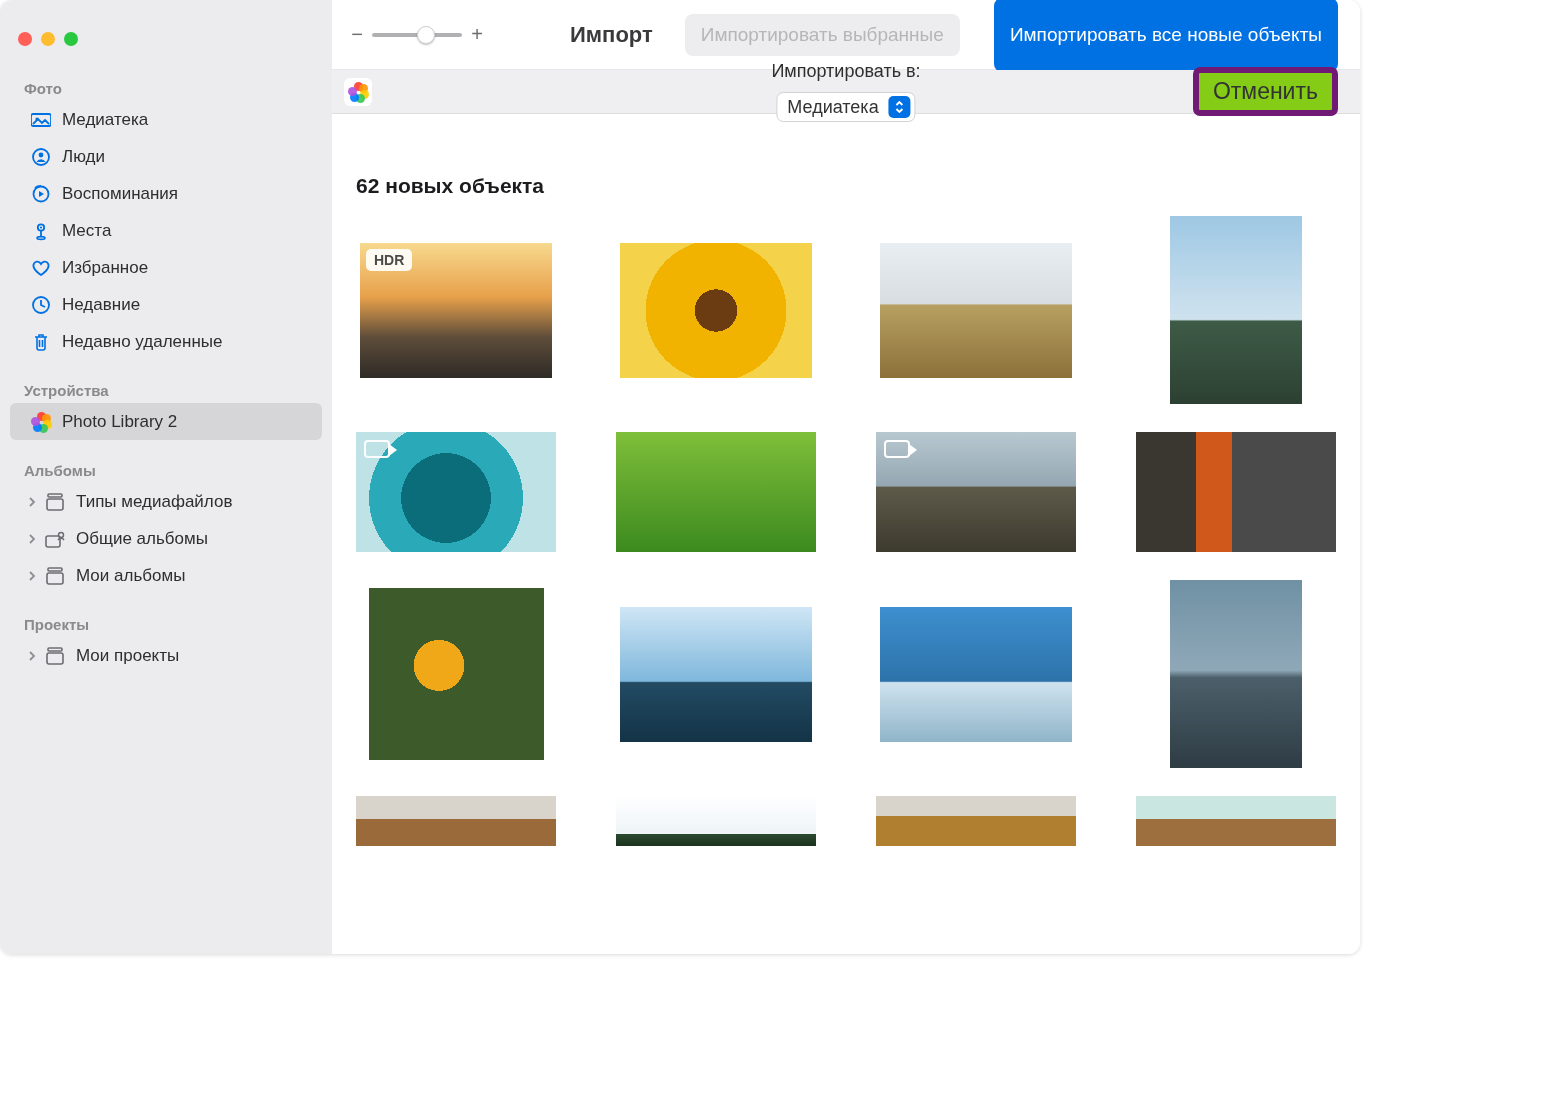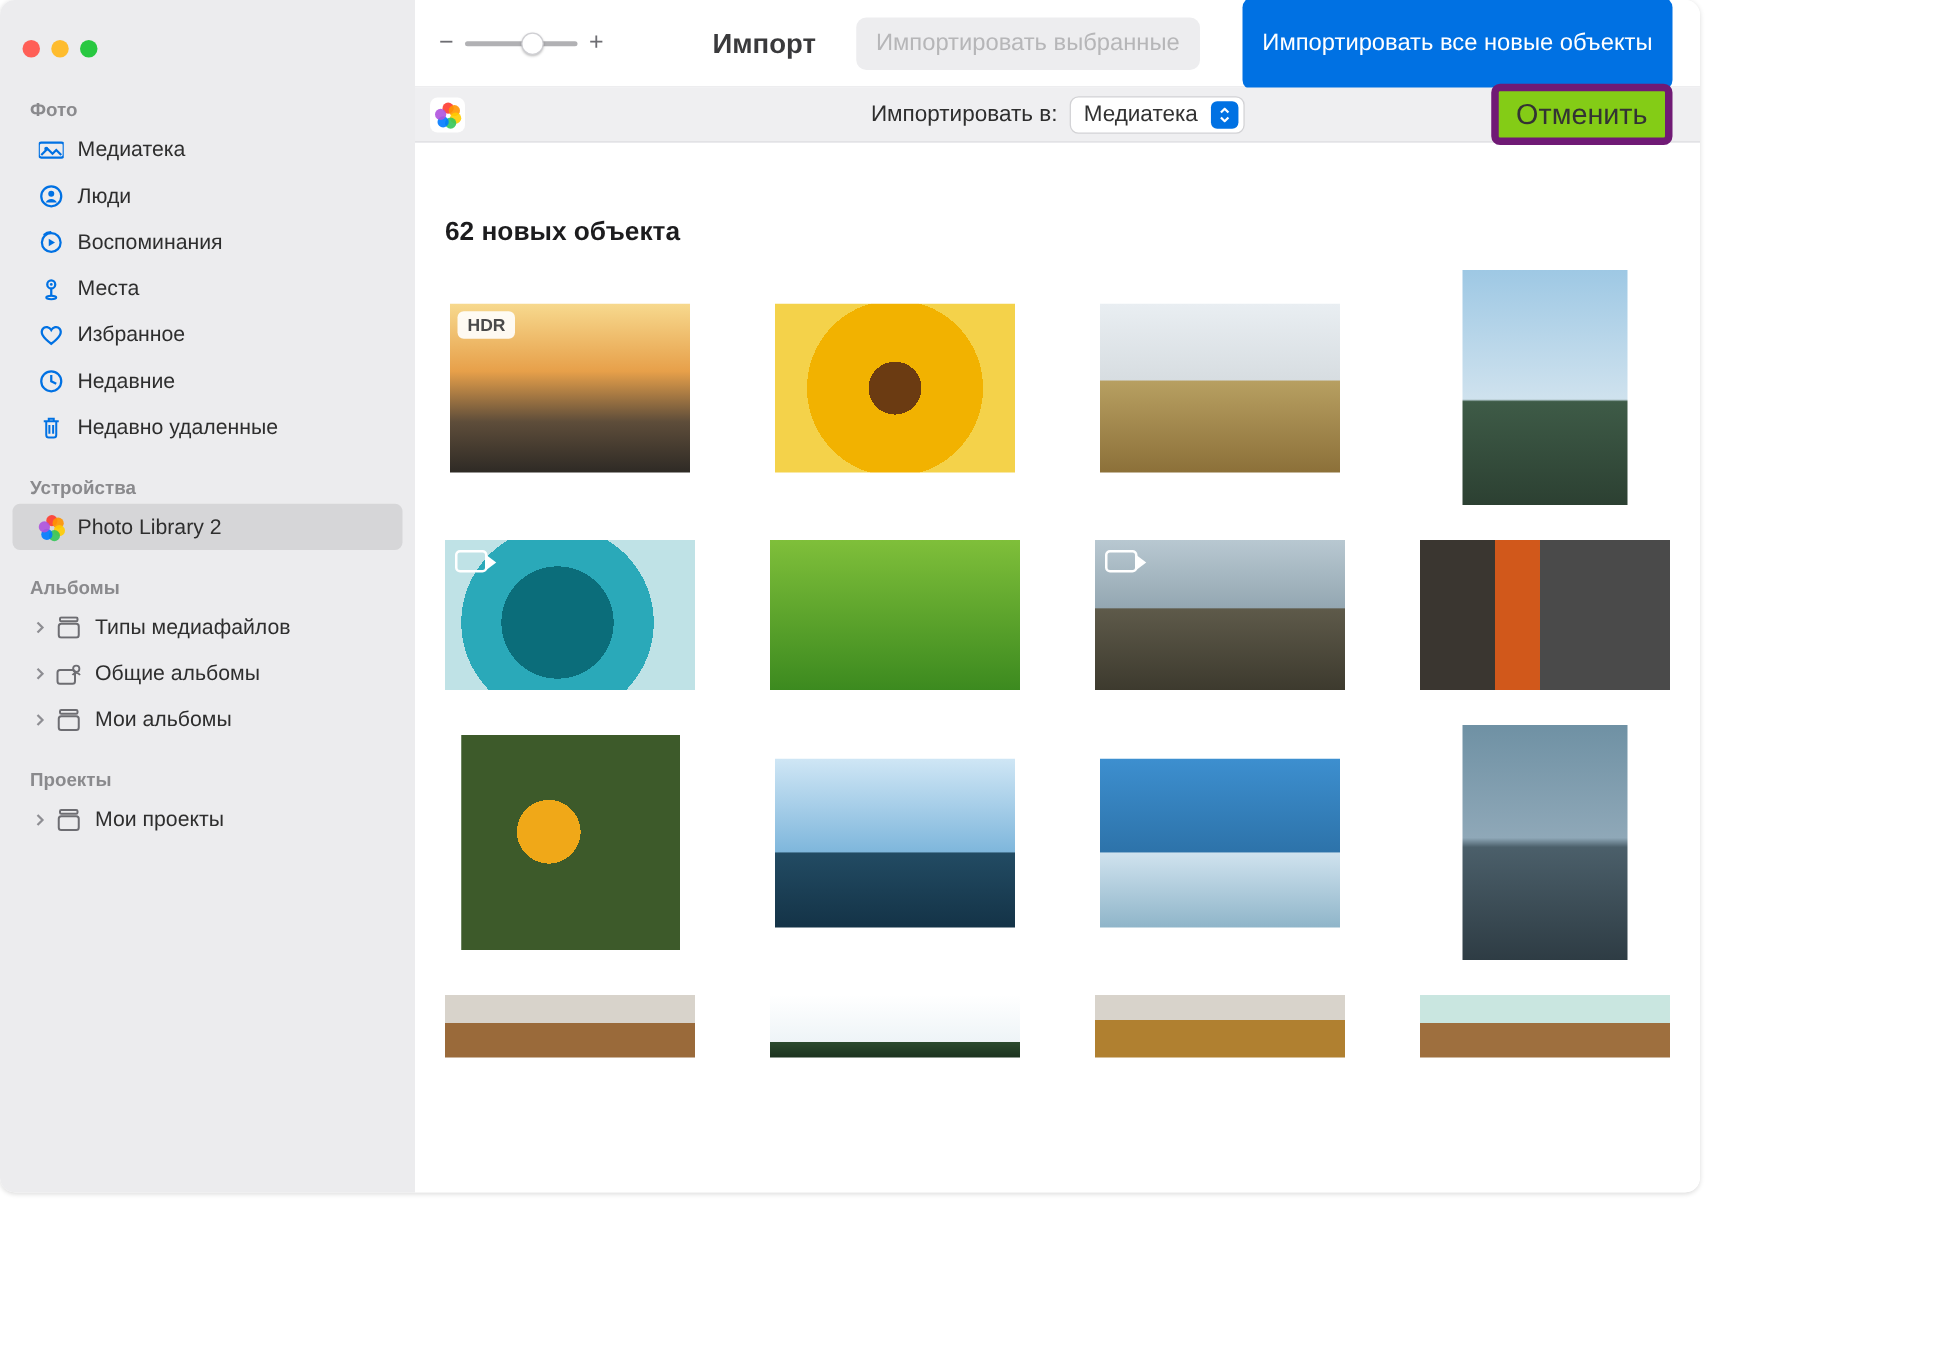--- a/index.html
+++ b/index.html
@@ -90,21 +90,21 @@
   .subbar {
     height: 44px;
     background: #efeff1;
     border-bottom: 1px solid #dedee1;
     display: flex; align-items: center;
     padding: 0 22px 0 12px;
     gap: 10px;
     position: relative;
   }
   .subbar .photos-icon-box { width:28px; height:28px; border-radius:6px; background:#fff; display:flex;align-items:center;justify-content:center;}
-  .subbar .center { position:absolute; left:50%; transform:translateX(-50%); display:flex; align-items:center; gap:10px; }
+  .subbar .center { position:absolute; left:50%; transform:translateX(-50%); display:flex; align-items:center; gap:10px;flex-direction:column; }
   .subbar .label { font-size: 18px; color:#2e2e2e; }
   .dropdown {
     background:#fff; border:1px solid #d2d2d5; border-radius:7px;
     display:flex; align-items:center; padding: 3px 4px 3px 10px;
     font-size: 18px; gap: 10px;
   }
   .dropdown .caret {
     width: 22px; height: 22px; background:#0071e3; border-radius:5px;
     display:flex; flex-direction:column; align-items:center; justify-content:center;
     color:#fff;

